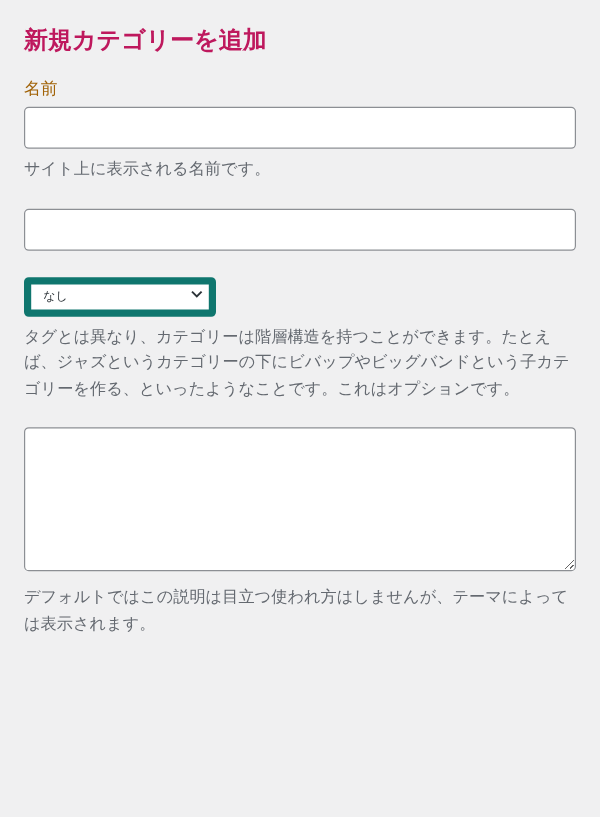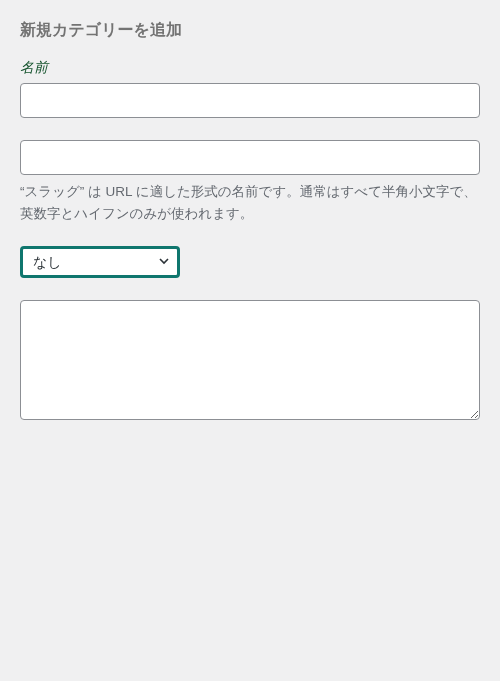--- a/index.html
+++ b/index.html
@@ -11,57 +11,56 @@
       font-family: -apple-system, BlinkMacSystemFont, "Segoe UI", "Hiragino Sans", "Hiragino Kaku Gothic ProN", Meiryo, sans-serif;
       background: #f0f0f1;
       padding: 0;
       width: 500px;
       color: #1d2327;
     }
     .form-wrap {
       padding: 20px;
     }
     .form-title {
-      font-size: 16px;
+      font-size: 20px;
       font-weight: 600;
       margin-bottom: 18px;
-      color: #737373;
+      color: #be185d;
     }
     .form-field {
       margin-bottom: 22px;
     }
     .field-label {
       display: block;
       font-size: 14px;
-      color: #14532d;
+      color: #a16207;
       margin-bottom: 6px;
       font-weight: 400;
-      font-style: italic;
     }
     .text-input {
       width: 100%;
       padding: 6px 8px;
       font-size: 14px;
       border: 1px solid #8c8f94;
       border-radius: 4px;
       background: #fff;
       color: #2c3338;
       line-height: 1.5;
       min-height: 32px;
     }
     .select-wrap {
       position: relative;
       display: inline-block;
     }
     .select-input {
       appearance: none;
       -webkit-appearance: none;
       padding: 5px 32px 5px 10px;
-      font-size: 14px;
-      border: 3px solid #0f766e;
+      font-size: 10px;
+      border: 6px solid #0f766e;
       border-radius: 4px;
       background: #fff;
       color: #2c3338;
       min-width: 160px;
       min-height: 32px;
       cursor: pointer;
     }
     .select-chevron {
       position: absolute;
       right: 10px;
@@ -92,36 +91,38 @@
   </style>
 </head>
 <body>
 
 <div class="form-wrap">
   <h2 class="form-title">新規カテゴリーを追加</h2>
 
   <div class="form-field">
     <label class="field-label">名前</label>
     <input type="text" class="text-input" value="" style="">
+    <p class="description">サイト上に表示される名前です。</p>
   </div>
 
   <div class="form-field">
     <input type="text" class="text-input" value="" style="">
-    <p class="description">“スラッグ” は URL に適した形式の名前です。通常はすべて半角小文字で、英数字とハイフンのみが使われます。</p>
   </div>
 
   <div class="form-field">
     <div class="select-wrap">
       <select class="select-input">
         <option>なし</option>
       </select>
       <span class="select-chevron">
         <svg width="12" height="12" viewBox="0 0 12 12">
             <path d="M2 4 L6 8 L10 4" fill="none" stroke="currentColor" stroke-width="1.6"></path>
           </svg>
       </span>
     </div>
+    <p class="description">タグとは異なり、カテゴリーは階層構造を持つことができます。たとえば、ジャズというカテゴリーの下にビバップやビッグバンドという子カテゴリーを作る、といったようなことです。これはオプションです。</p>
   </div>
 
   <div class="form-field">
     <textarea class="textarea-input" style=""></textarea>
+    <p class="description">デフォルトではこの説明は目立つ使われ方はしませんが、テーマによっては表示されます。</p>
   </div>
 </div>
 
 </body></html>

